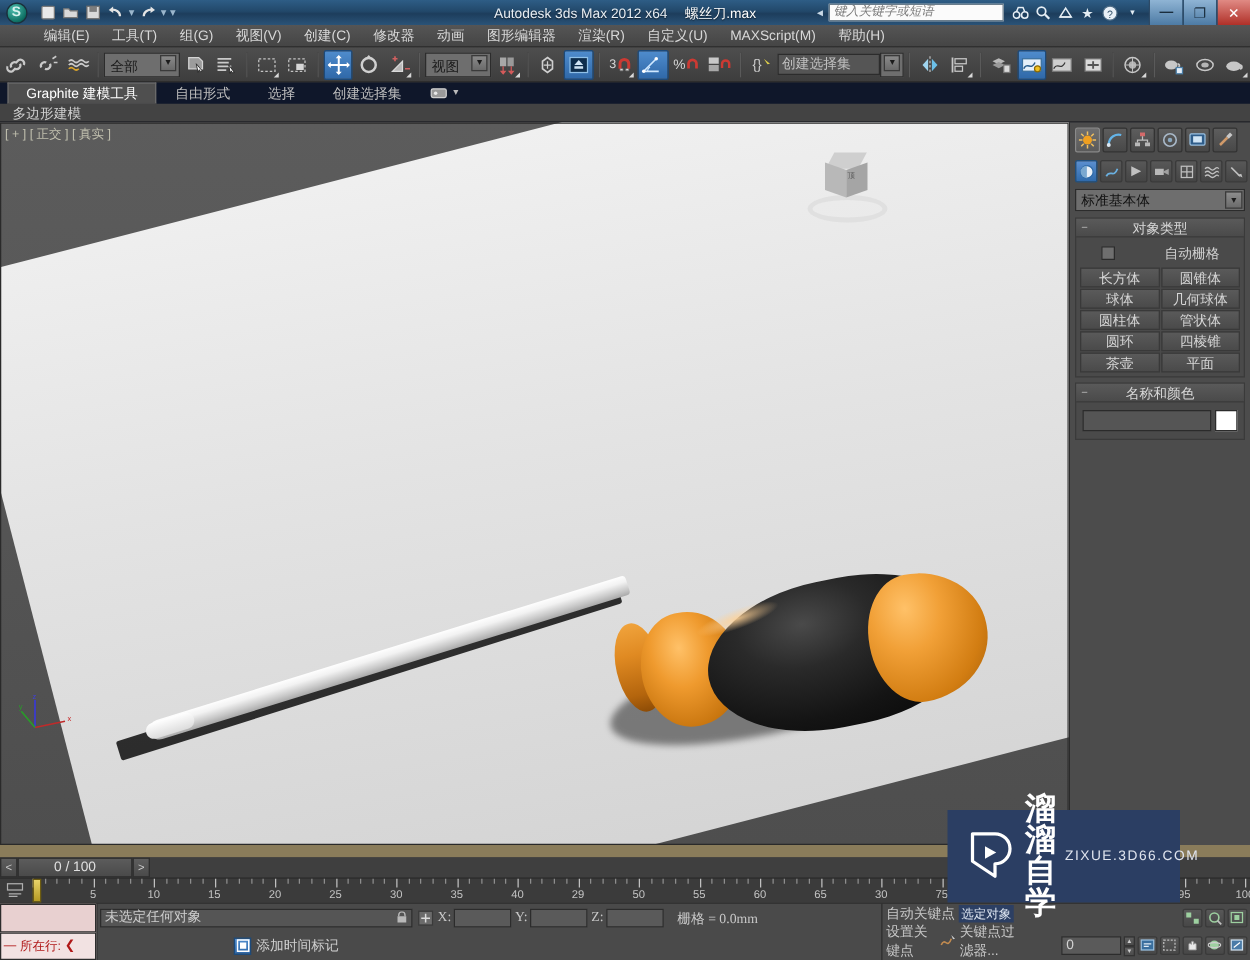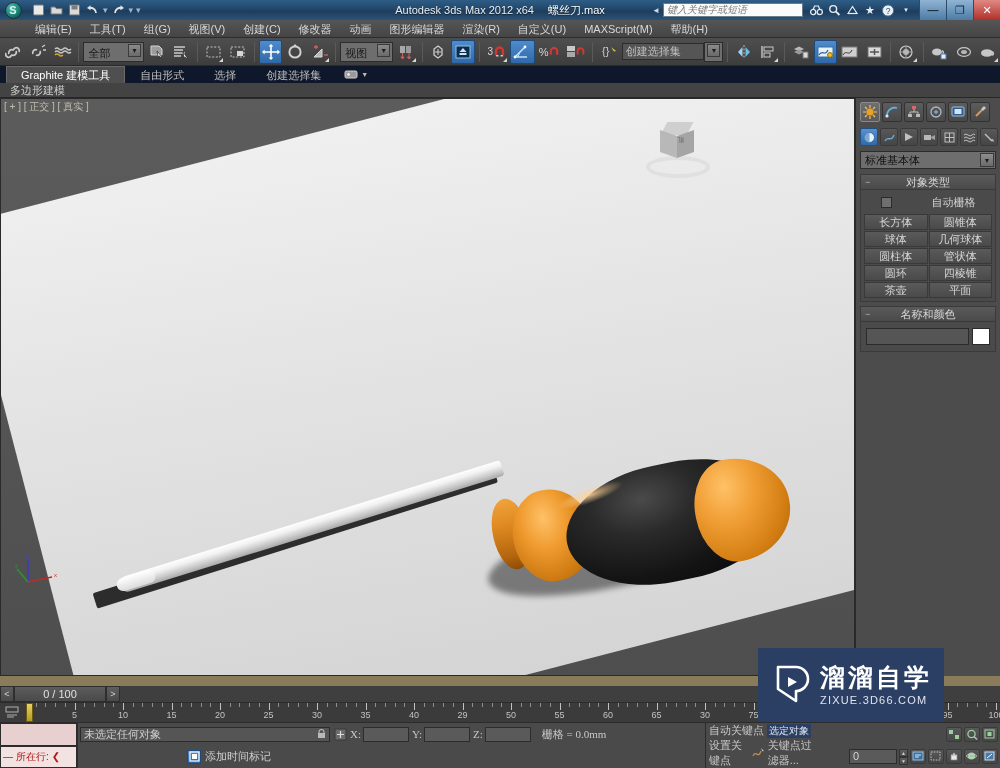--- a/index.html
+++ b/index.html
@@ -302,21 +302,21 @@
      font-size:5px; color:#ccc; display:flex;align-items:center;justify-content:center;}
   .keybtn { color:#cfcfcf; font-size:9px; }
 
   
   .watermark {
     position: absolute; right: 56px; bottom: 46px;
     width: 186px; height: 74px; background: #2b3e63;
     display: flex; align-items: center; gap: 8px; padding-left: 14px;
   }
   .wm-logo { width: 40px; height: 44px; position: relative; }
-  .wm-text { display:flex; flex-direction: column; gap: 4px; }
+  .wm-text { display:flex; flex-direction: row; gap: 4px; align-items: center; }
   .wm-cn { font-size: 25px; color: #ffffff; letter-spacing: 3px; font-weight: bold; line-height: 1; }
   .wm-en { font-size: 11px; color: #dfe4ee; letter-spacing: 1.2px; }
 
   .svgico { display:block; }
 </style>
 </head>
 <body>
 
 <div id="app">
 

